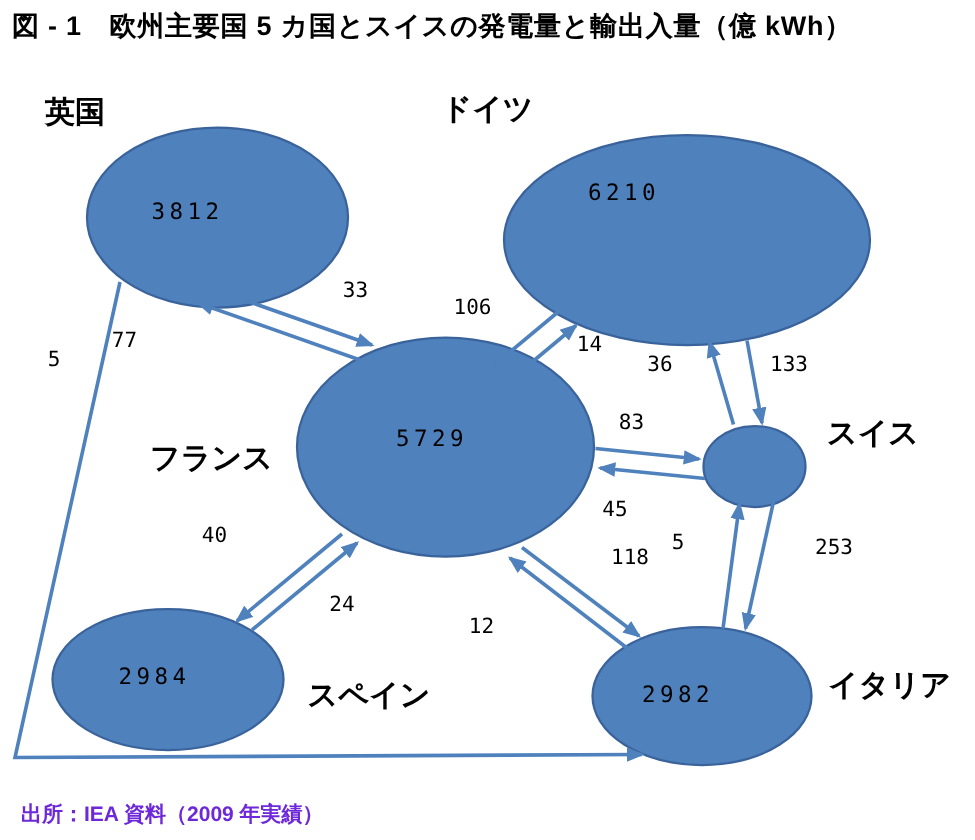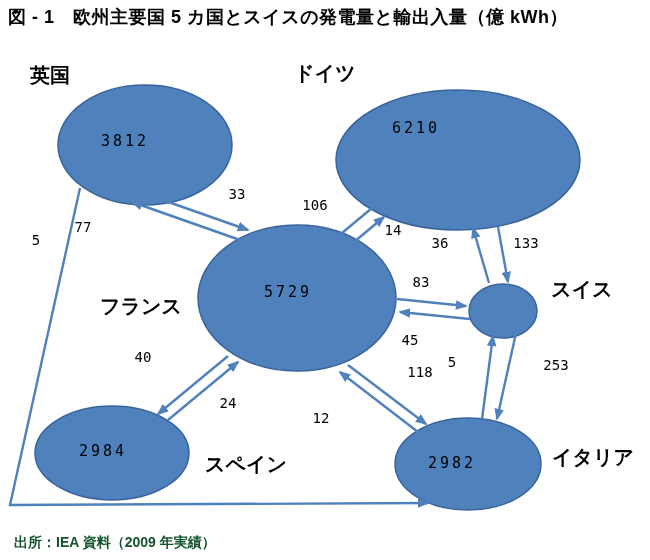--- a/index.html
+++ b/index.html
@@ -5,21 +5,21 @@
   html,body{margin:0;padding:0;background:#fff;}
   body{font-family:"Liberation Sans", sans-serif;}
   #stage{position:relative;width:650px;height:560px;background:#fff;overflow:hidden;}
   #fig-title{
     position:absolute;left:8px;top:5px;width:638px;
     font-size:18px;font-weight:bold;color:#000;letter-spacing:0.5px;
     font-family:"Liberation Sans", sans-serif;
   }
   #fig-source{
     position:absolute;left:14px;top:534px;
-    font-size:14px;font-weight:bold;color:#14532d;
+    font-size:14px;font-weight:bold;color:#6d28d9;
     font-family:"Liberation Sans", sans-serif;
   }
   #diagram{position:absolute;left:0;top:0;}
   .node-value{
     font-family:"DejaVu Sans Mono", monospace;
     font-size:15px;letter-spacing:3px;fill:#000;
   }
   .edge-label{
     font-family:"DejaVu Sans Mono", monospace;
     font-size:14px;fill:#000;

